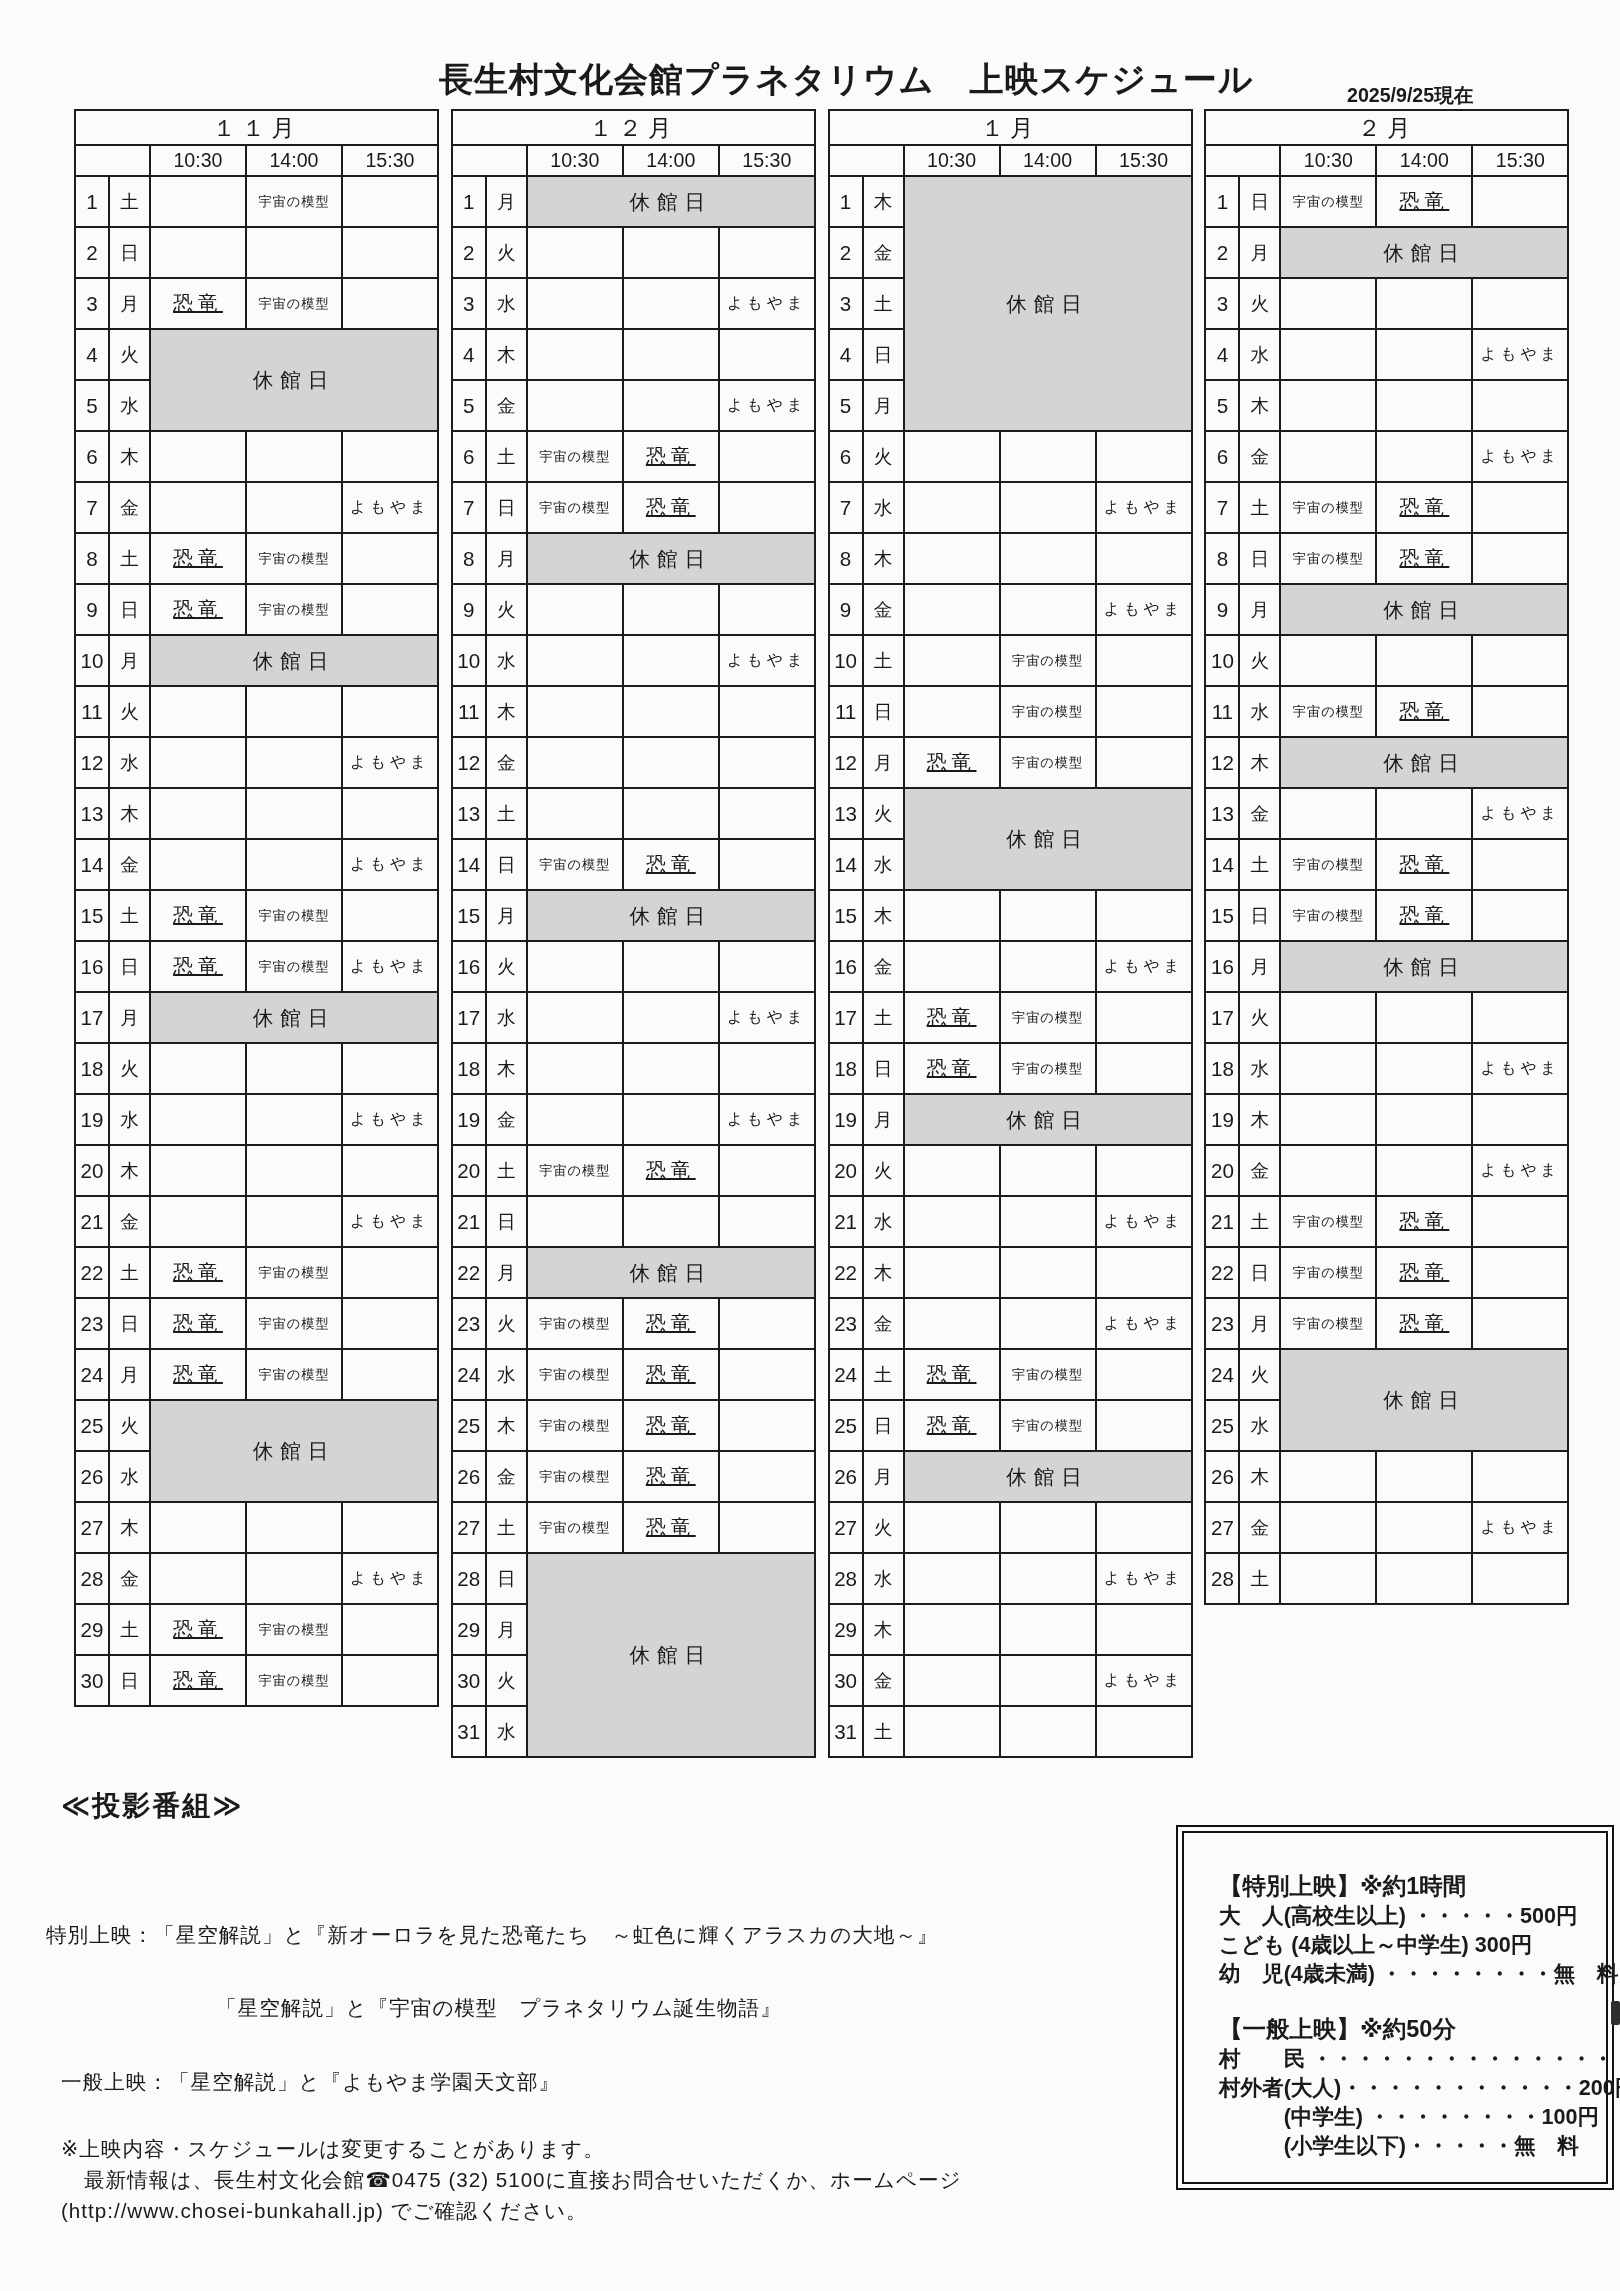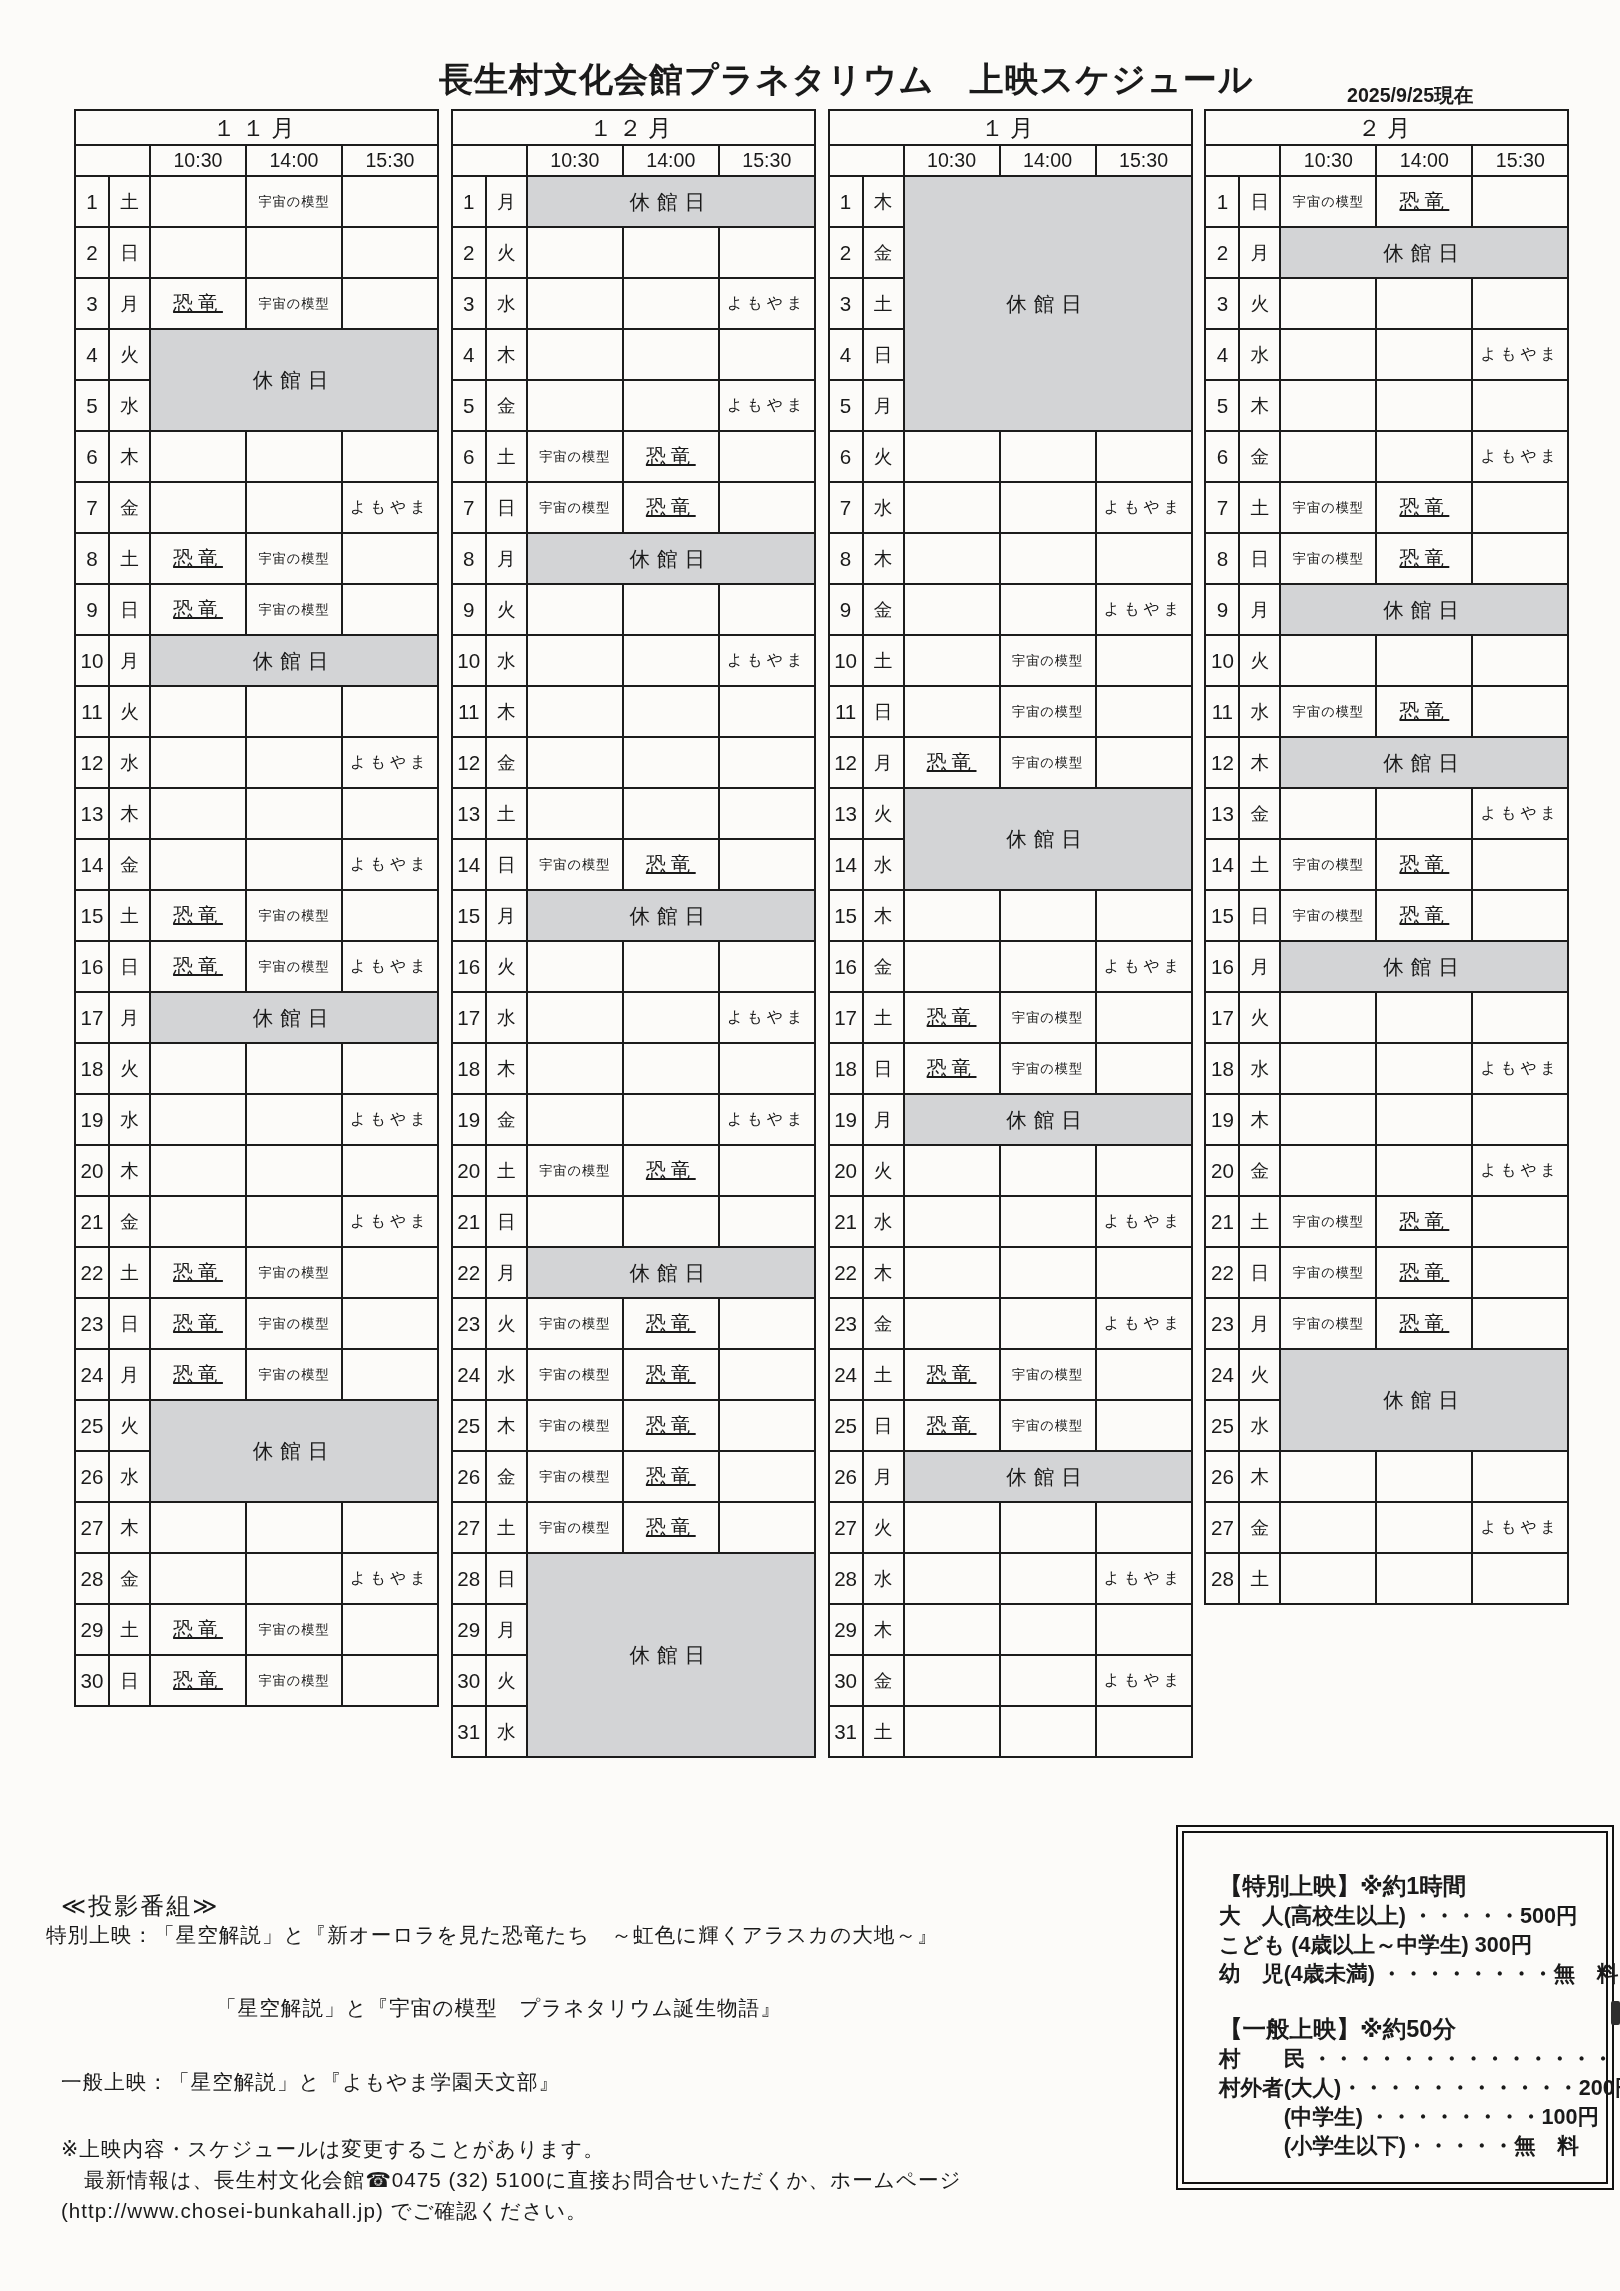--- a/index.html
+++ b/index.html
@@ -18,21 +18,21 @@
   td.corner{background:transparent;}
   .day-row{height:51px;}
   td.num{width:32px;font-size:20.6px;}
   td.dow{width:39px;font-size:18.6px;}
   td.slot{width:94px;}
   td.closed{background:#d3d4d6;font-size:20.6px;letter-spacing:6.9px;margin-top:36px;}
   .t-dino{font-size:20px;letter-spacing:4.9px;text-decoration:underline;}
   .t-model{font-size:13.2px;letter-spacing:1px;}
   .t-yomo{font-size:15.7px;letter-spacing:3.9px;}
 
-  .programs-heading{position:absolute;left:61px;top:1890px;font-size:24px;font-weight:normal;letter-spacing:2px;}
+  .programs-heading{position:absolute;left:61px;top:1787px;font-size:28px;font-weight:bold;letter-spacing:2px;}
   .prog-line{position:absolute;font-size:20.6px;white-space:nowrap;letter-spacing:1px;}
   .prog-special1{left:46px;top:1921px;text-align:right;}
   .prog-special2{left:208px;top:1994px;margin-left:8px;}
   .prog-general{left:61px;top:2068px;}
   .prog-note1{left:61px;top:2135px;}
   .prog-note2{left:84px;top:2166px;}
   .prog-note3{left:61px;top:2197px;}
 
   .price-box{position:absolute;left:1176px;top:1825px;width:438px;height:365px;border:2.9px solid #111;box-sizing:border-box;}
   .price-box-inner{position:absolute;left:3.9px;top:3.9px;right:3.9px;bottom:3.9px;border:2px solid #111;padding:39px 9.8px 0 35px;box-sizing:border-box;}

